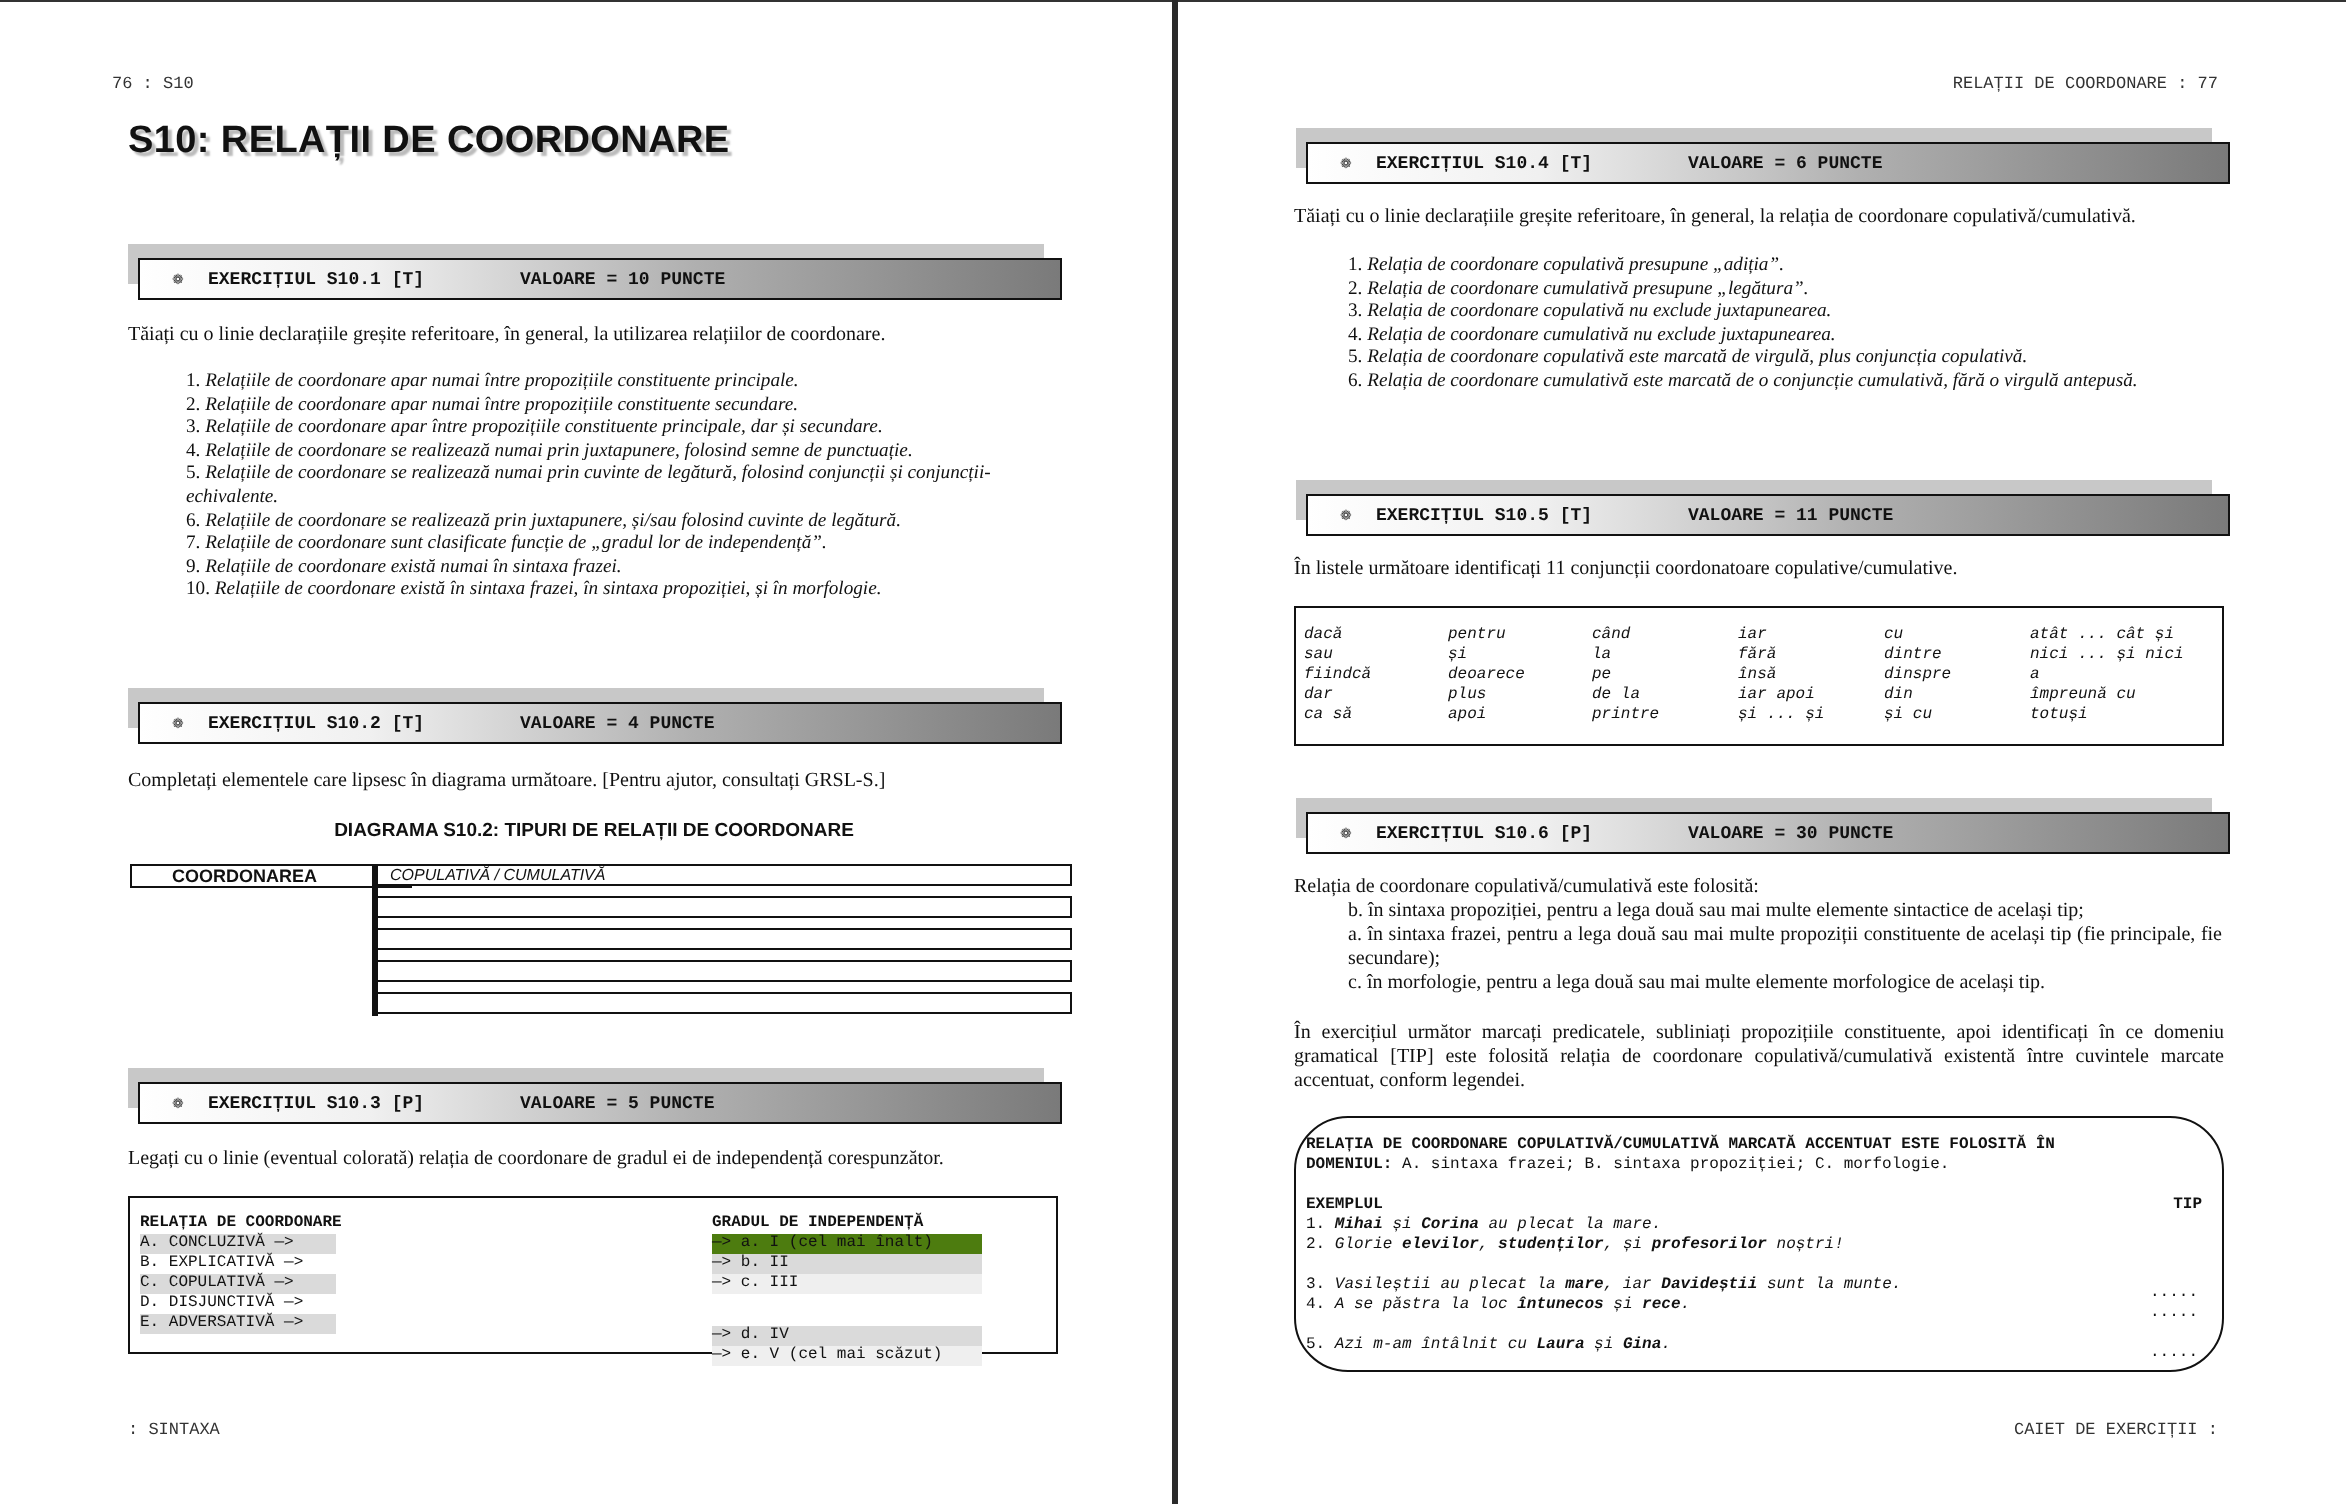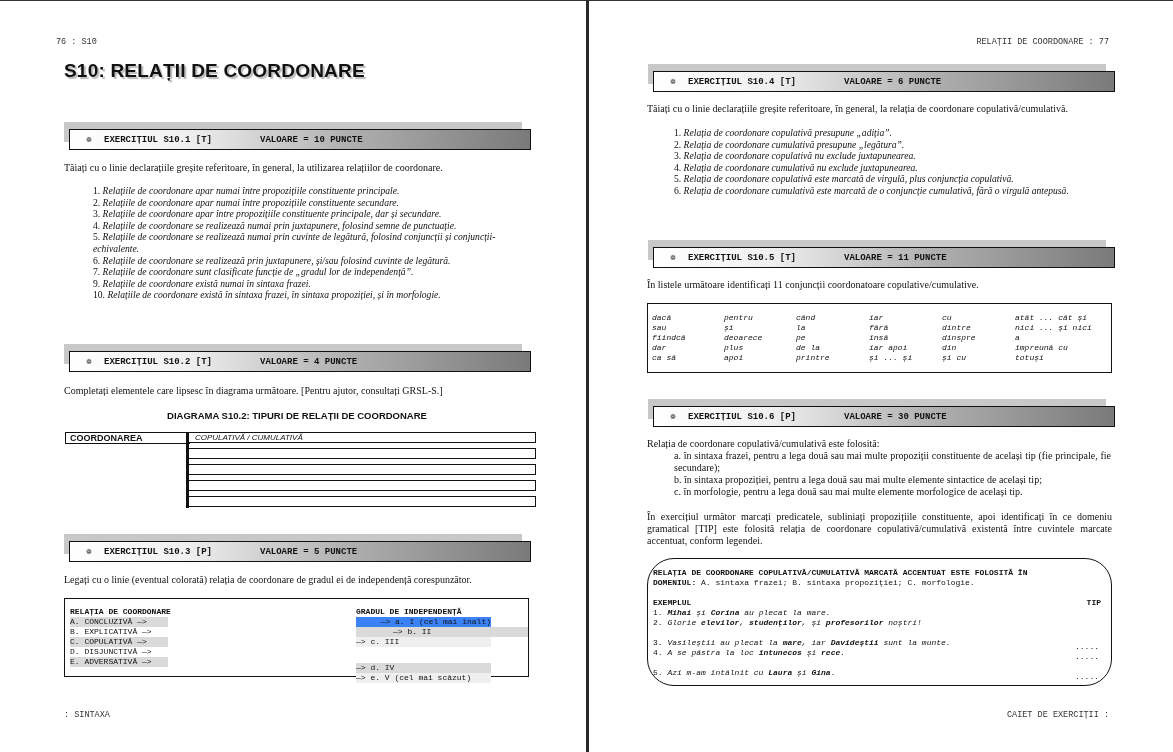--- a/index.html
+++ b/index.html
@@ -20,21 +20,21 @@
   .ex .icon { width:14px; margin-left:12px; margin-right:8px; font-size:9px; color:#333; text-align:center; }
   .ex .num { width:156px; }
 
   .para { position:absolute; font-size:10px; line-height:12px; }
   .list { position:absolute; font-size:9.6px; line-height:11.6px; font-style:italic; }
   .list .n { font-style:normal; }
 
   .diag-title { position:absolute; left:64px; width:466px; text-align:center; top:410px;
                 font-family:"Liberation Sans", sans-serif; font-weight:bold; font-size:9.5px; }
   .coord-label { position:absolute; left:65px; top:432px; width:120px; height:10px; border:1px solid #111; border-right:none;
-                 font-family:"Liberation Sans", sans-serif; font-weight:bold; font-size:9px; line-height:10px; padding-left:4px; }
+                 font-family:"Liberation Sans", sans-serif; font-weight:bold; font-size:9px; line-height:10px; padding-left:20px; }
   .diag-vert { position:absolute; left:186px; top:432px; width:3px; height:76px; background:#111; }
   .diag-box { position:absolute; left:188px; width:340px; height:9px; border:1px solid #111; font-family:"Liberation Sans", sans-serif;
               font-style:italic; font-size:8px; line-height:9px; padding-left:6px; box-sizing:content-box; }
 
   .box { position:absolute; border:1.2px solid #111; background:#fff; }
   .tbl-mono { font-family:"Liberation Mono", monospace; font-size:8px; line-height:10px; }
   .shade { background:#dadada; display:inline-block; }
 
   .conj-grid { position:absolute; left:652px; top:313px; display:grid; grid-template-columns:72px 72px 73px 73px 73px 100px;
                font-family:"Liberation Mono", monospace; font-style:italic; font-size:8px; line-height:10px; }
@@ -102,22 +102,22 @@
   <div class="tbl-mono" style="position:absolute; left:5px; top:8px; font-weight:bold;">RELAȚIA DE COORDONARE</div>
   <div class="tbl-mono" id="ex3-left" style="position:absolute; left:5px; top:18px;">
       <div><span class="shade" style="width: 98px;">A. CONCLUZIVĂ  —&gt;</span></div>
       <div><span style="display: inline-block; width: 98px;">B. EXPLICATIVĂ —&gt;</span></div>
       <div><span class="shade" style="width: 98px;">C. COPULATIVĂ  —&gt;</span></div>
       <div><span style="display: inline-block; width: 98px;">D. DISJUNCTIVĂ —&gt;</span></div>
       <div><span class="shade" style="width: 98px;">E. ADVERSATIVĂ —&gt;</span></div>
     </div>
   <div class="tbl-mono" style="position:absolute; left:291px; top:8px; font-weight:bold;">GRADUL DE INDEPENDENȚĂ</div>
   <div class="tbl-mono" id="ex3-right" style="position:absolute; left:291px; top:18px;">
-      <div><span style="display: inline-block; width: 135px; background: #3b82f6; text-align: right;">—&gt; a. I (cel mai înalt)</span></div>
-      <div><span style="display: inline-block; width: 135px; background: rgb(218, 218, 218); padding-left: 37px;">—&gt; b. II</span></div>
+      <div><span style="display: inline-block; width: 135px; background: #4d7c0f;">—&gt; a. I (cel mai înalt)</span></div>
+      <div><span style="display: inline-block; width: 135px; background: rgb(218, 218, 218);">—&gt; b. II</span></div>
       <div><span style="display: inline-block; width: 135px; background: rgb(239, 239, 239);">—&gt; c. III</span></div>
       <div><span style="display: inline-block; width: 135px; background: rgb(218, 218, 218); margin-top: 16px;">—&gt; d. IV</span></div>
       <div><span style="display: inline-block; width: 135px; background: rgb(239, 239, 239);">—&gt; e. V (cel mai scăzut)</span></div>
     </div>
 </div>
 
 <div class="page-ftr" style="left:64px;">: SINTAXA</div>
 
 <div class="page-hdr" style="right:64px;">RELAȚII DE COORDONARE : 77</div>
 
@@ -185,22 +185,22 @@
 <div class="ex" style="left:648px; top:399px;">
   <div class="shadow"></div>
   <div class="bar">
     <span class="icon">❁</span>
     <span class="num">EXERCIȚIUL S10.6 [P]</span>
     <span>VALOARE = 30 PUNCTE</span>
   </div>
 </div>
 <div class="para" style="left:647px; top:438px; width:465px;">Relația de coordonare copulativă/cumulativă este folosită:</div>
 <div class="para" id="ex6-uses" style="left:674px; top:450px; width:437px; text-align:justify;">
+    <div>b. în sintaxa propoziției,  pentru a lega două sau mai multe elemente sintactice de același tip;</div>
     <div>a. în sintaxa frazei,  pentru a lega două sau mai multe propoziții constituente de același tip (fie principale, fie secundare);</div>
-    <div>b. în sintaxa propoziției,  pentru a lega două sau mai multe elemente sintactice de același tip;</div>
     <div>c. în morfologie, pentru a lega două sau mai multe elemente morfologice de același tip.</div>
   </div>
 <div class="para" style="left:647px; top:511px; width:465px; text-align:justify;font-family:Liberation Serif, serif;">În exercițiul următor marcați predicatele, subliniați propozițiile constituente, apoi identificați în ce domeniu gramatical [TIP] este folosită relația de coordonare copulativă/cumulativă existentă între cuvintele marcate accentuat, conform legendei.</div>
 
 <div class="box ex6-box" style="left:647px; top:558px; width:463px; height:126px;border-radius:27px;">
   <div class="tbl-mono" style="position:absolute; left:5px; top:9px; width:420px;">
     <span class="b">RELAȚIA DE COORDONARE COPULATIVĂ/CUMULATIVĂ MARCATĂ ACCENTUAT ESTE FOLOSITĂ ÎN DOMENIUL:</span><span> A. sintaxa frazei; B. sintaxa propoziției; C. morfologie.</span>
   </div>
   <div class="tbl-mono b" style="position:absolute; left:5px; top:39px;">EXEMPLUL</div>
   <div class="tbl-mono b" style="position:absolute; right:10px; top:39px;">TIP</div>

